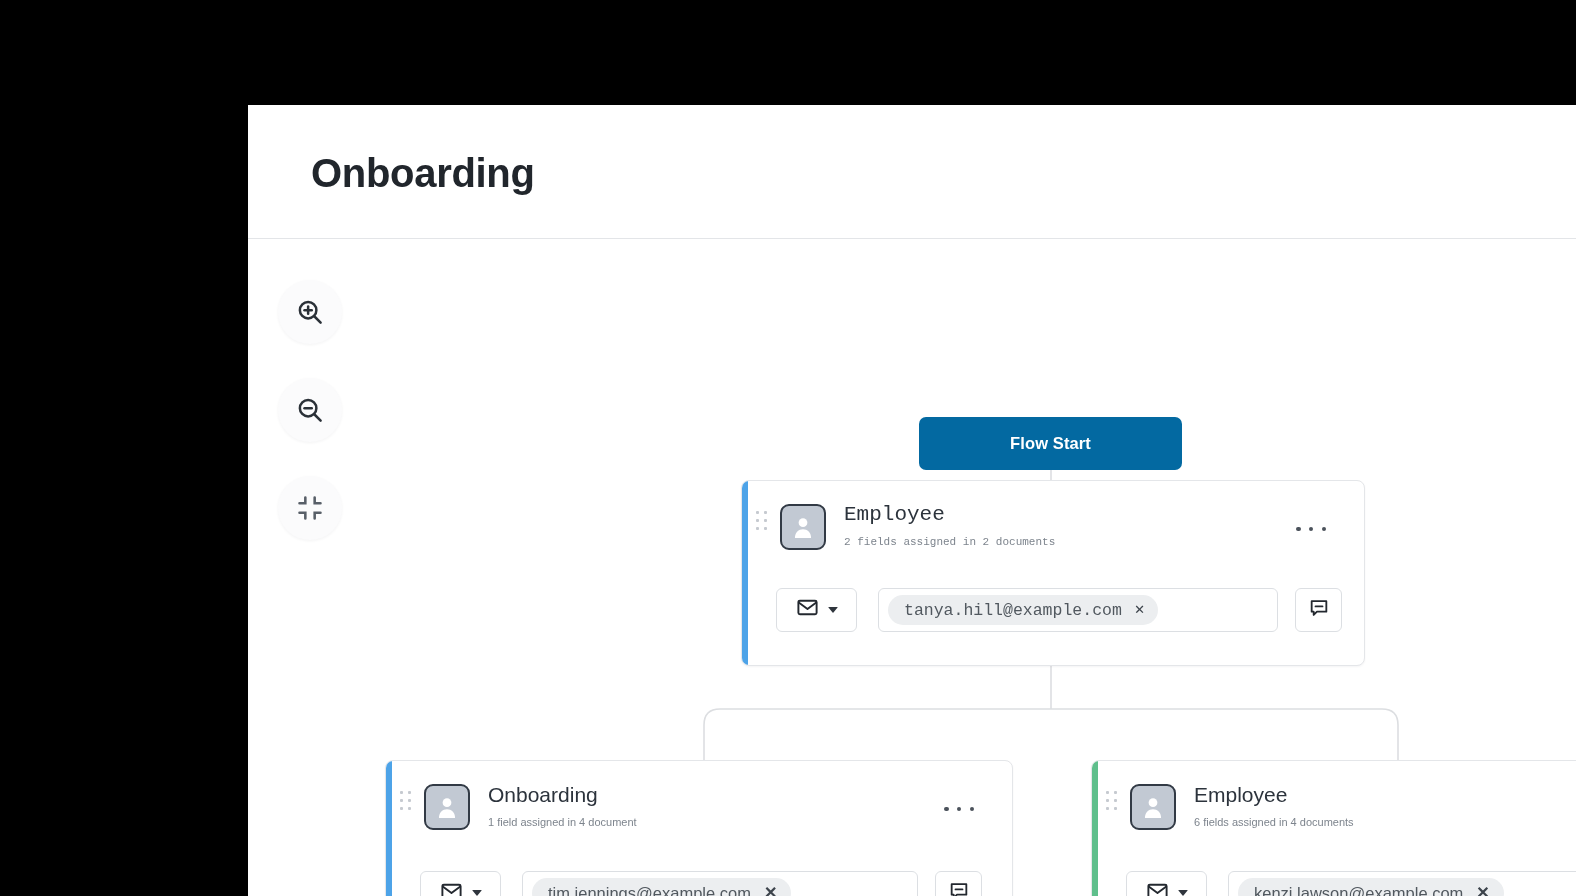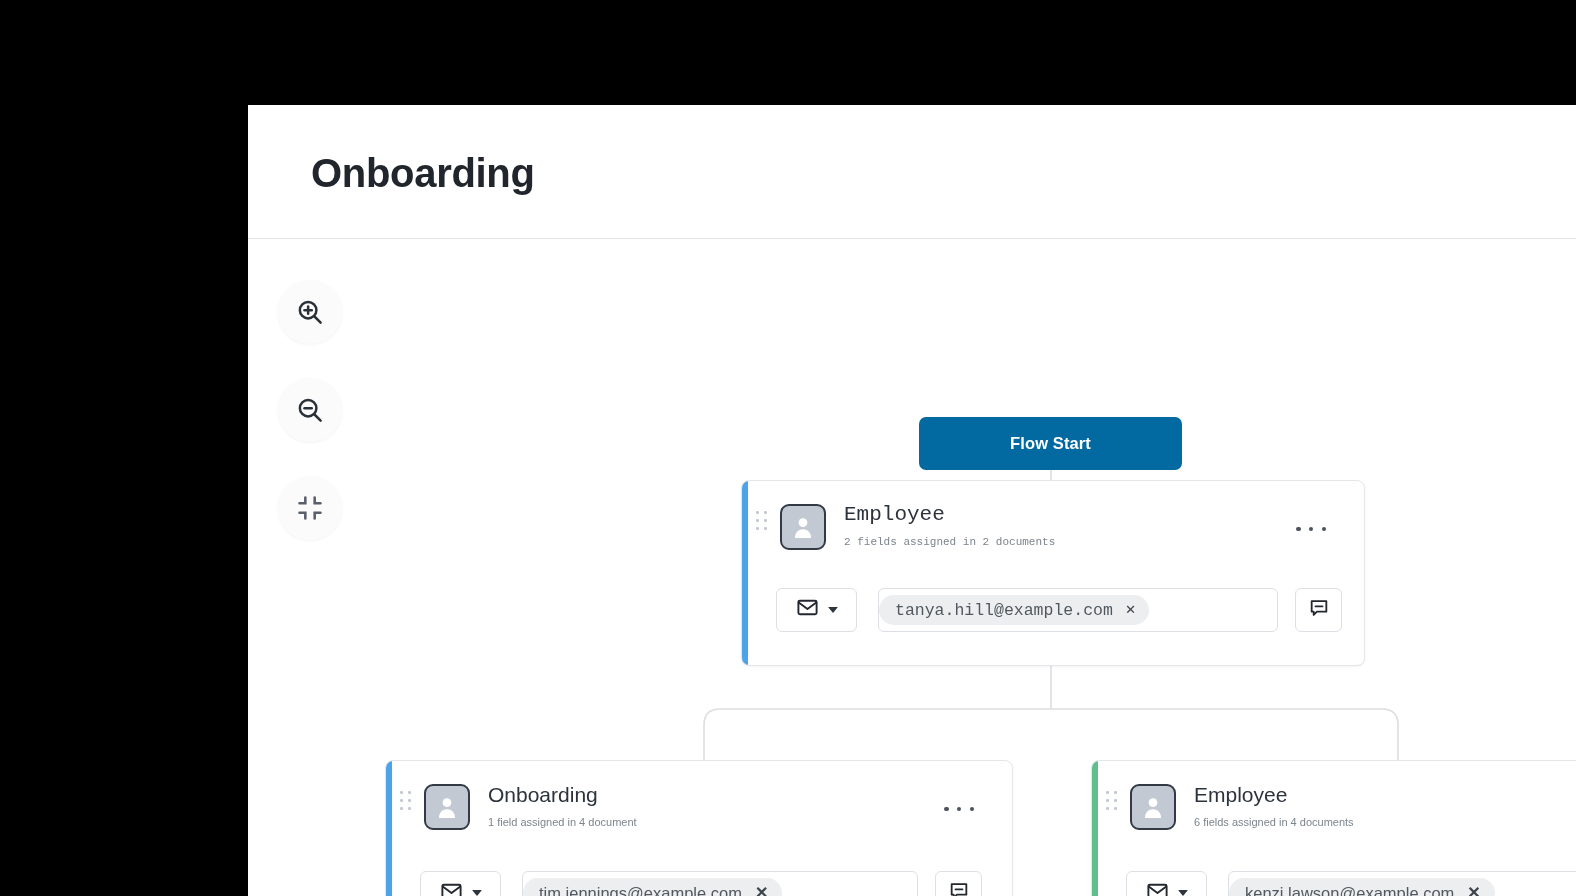--- a/index.html
+++ b/index.html
@@ -238,20 +238,21 @@
 
   .email-input {
     position: absolute;
     top: 0;
     height: 44px;
     border: 1px solid #dcdfe3;
     border-radius: 6px;
     background: #ffffff;
     display: flex;
     align-items: center;
+    padding-left: 9px;
     cursor: text;
   }
   .chip {
     height: 30px;
     border-radius: 15px;
     background: #eceef0;
     display: flex;
     align-items: center;
     gap: 13px;
     padding: 0 14px 0 16px;

